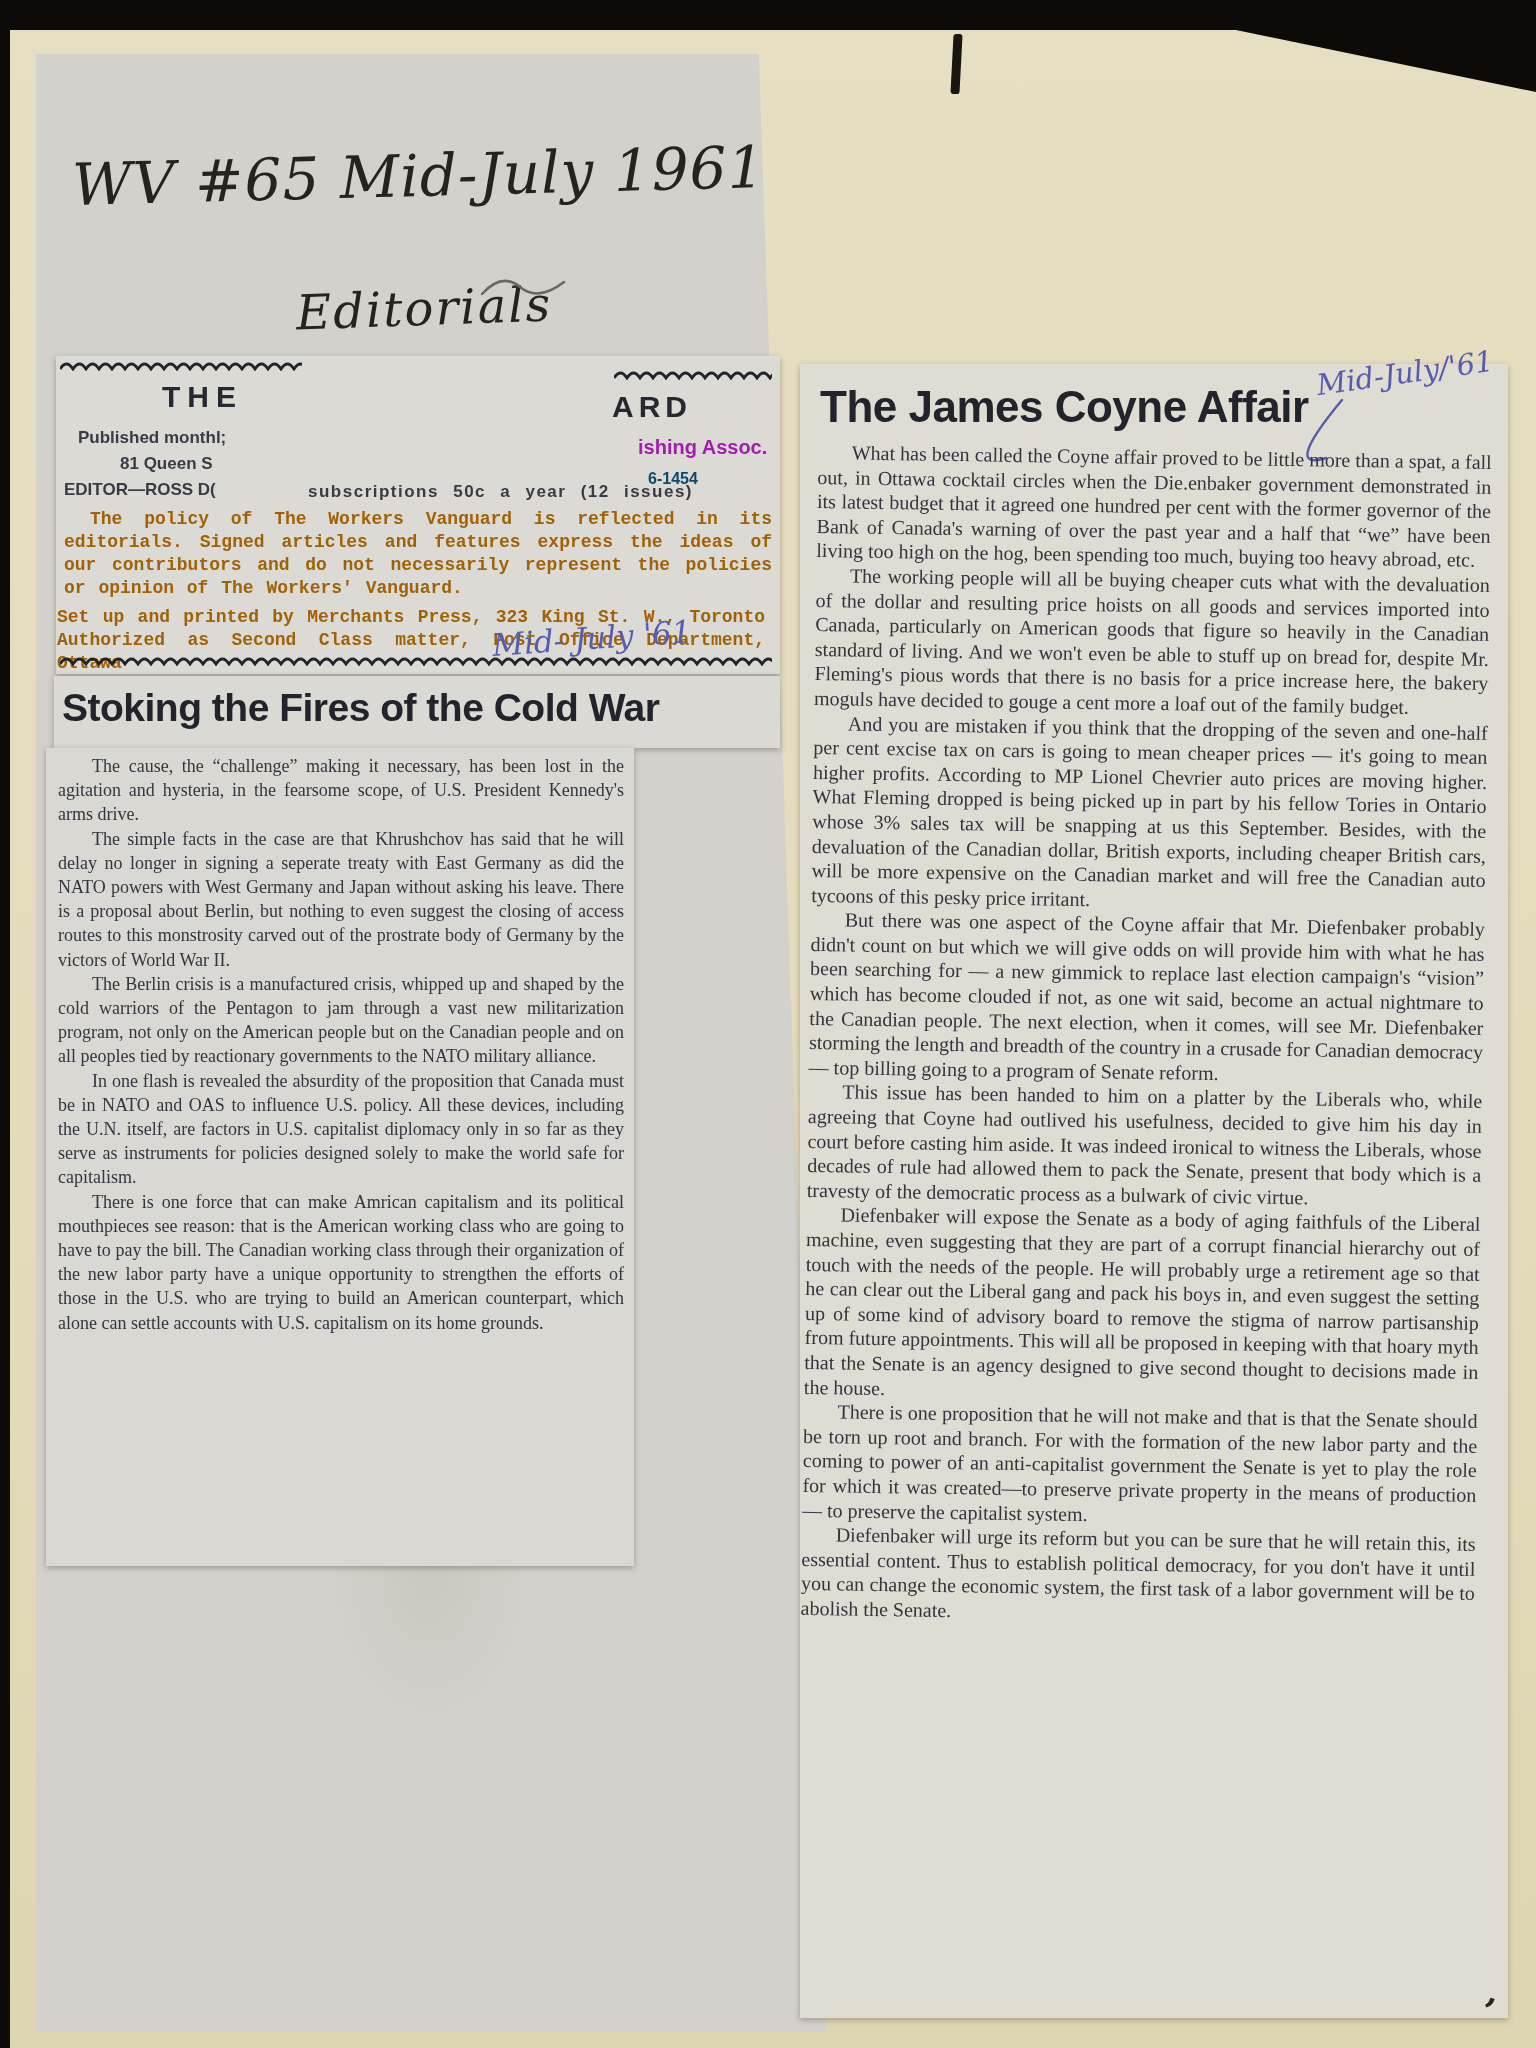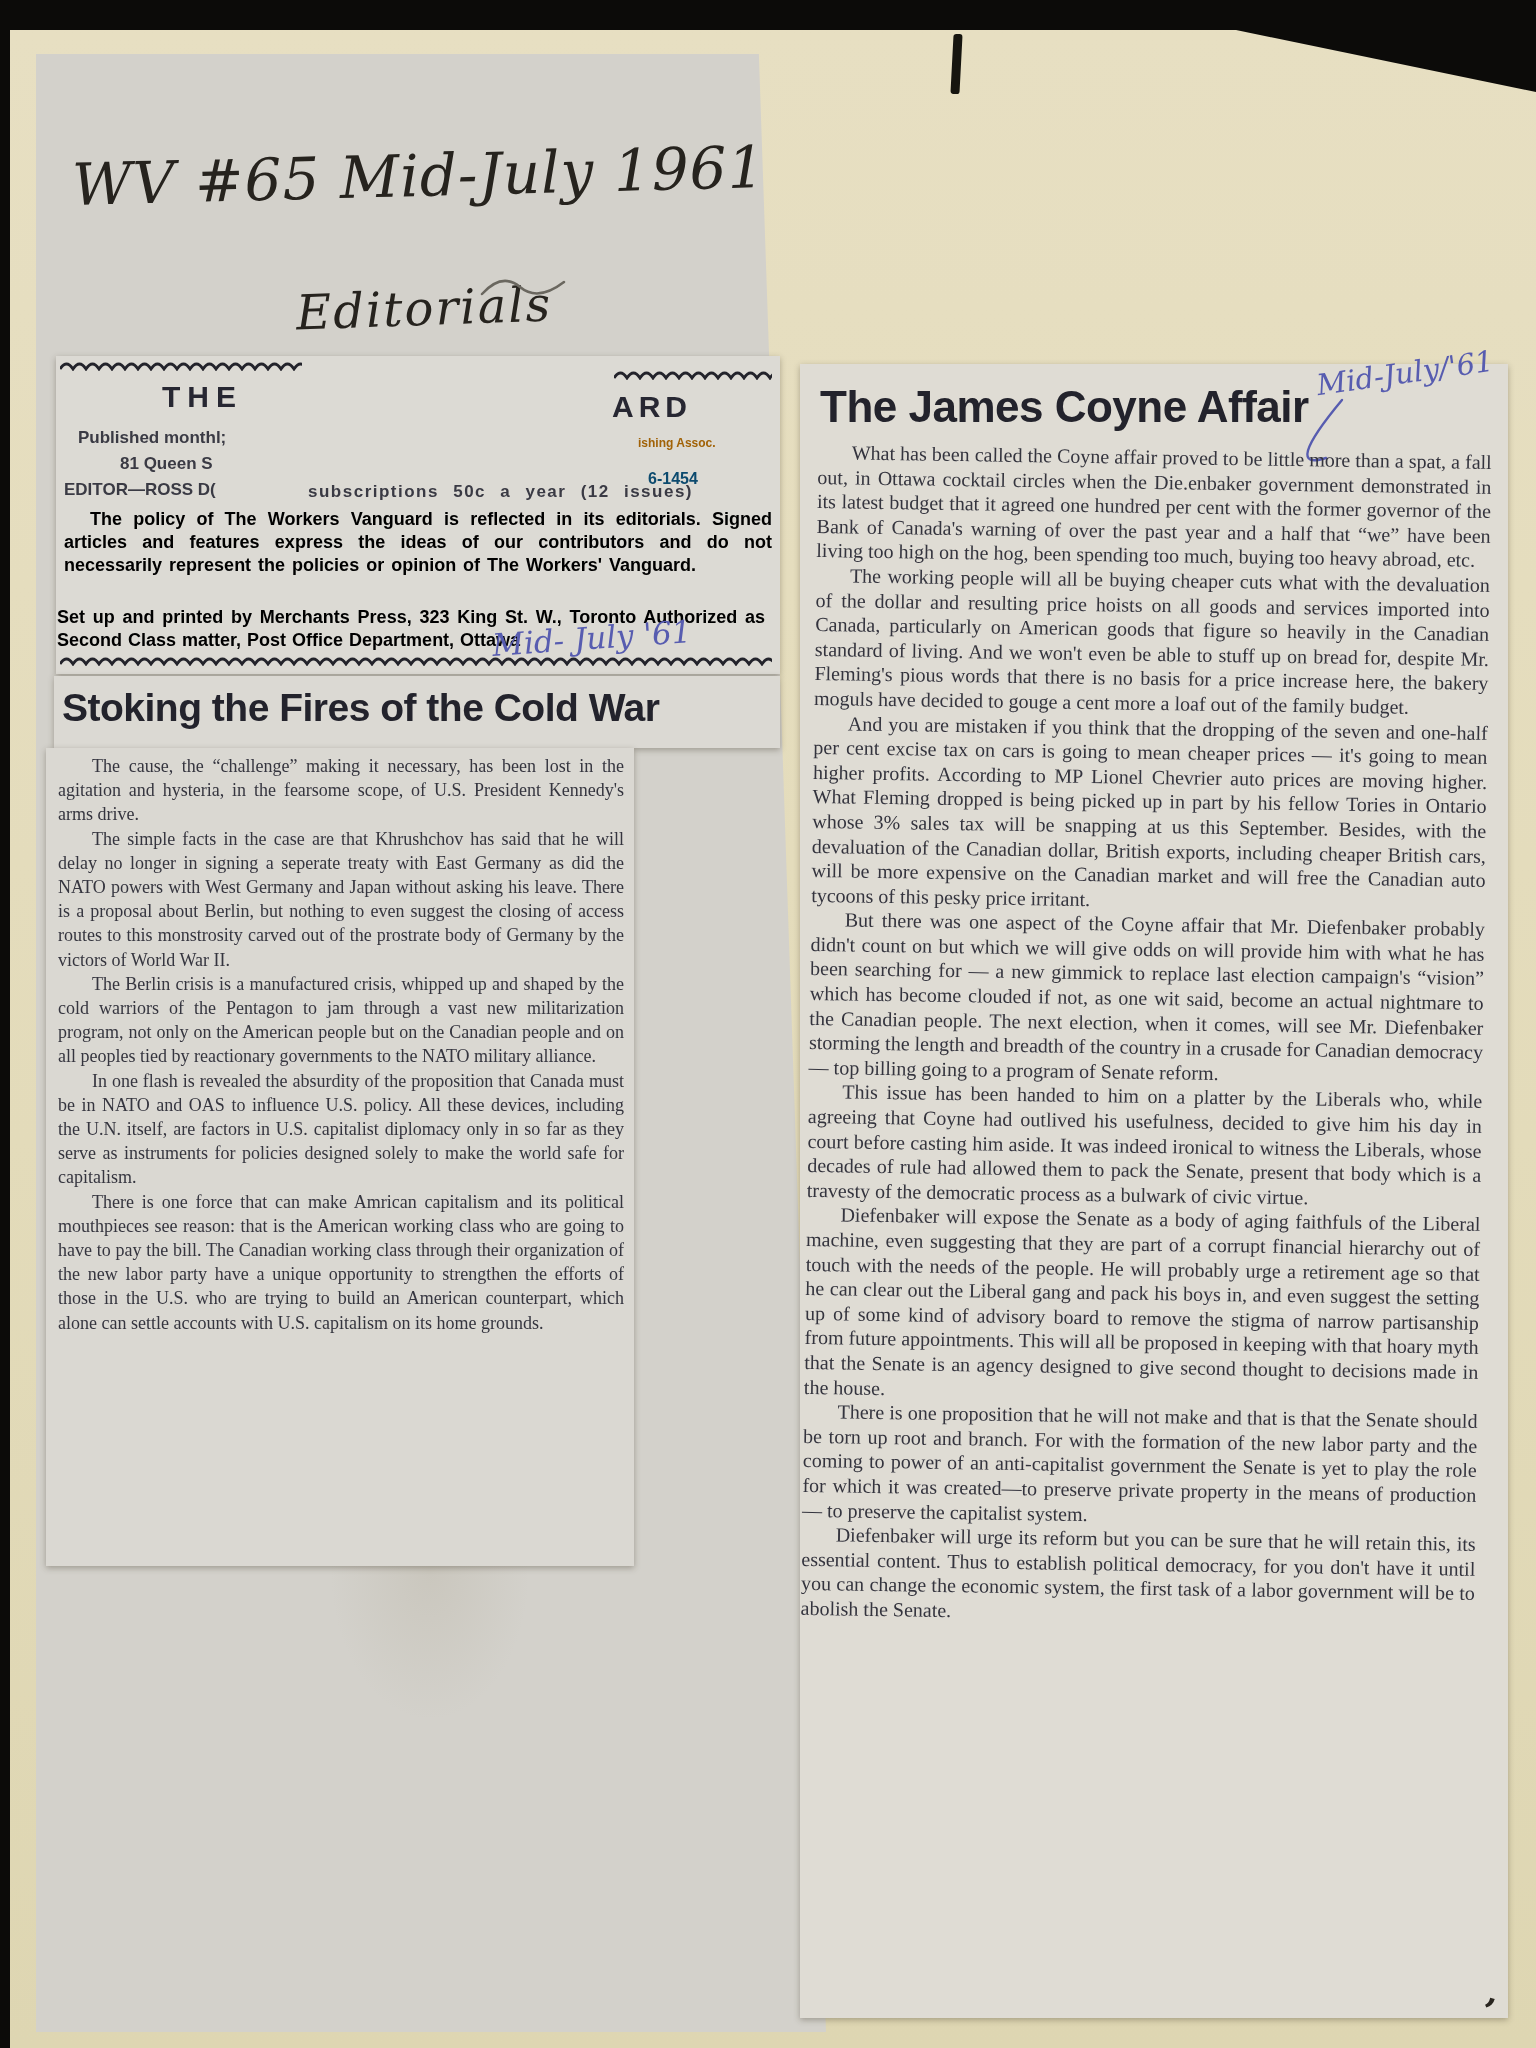--- a/index.html
+++ b/index.html
@@ -40,25 +40,25 @@
   #w1{left:4px;top:3px;width:242px;}
   #w2{left:558px;top:12px;width:158px;}
   #w3{left:4px;top:298px;width:712px;}
 
   .sans-b{font-family:"Liberation Sans",sans-serif;font-weight:bold;position:absolute;white-space:nowrap;}
   #m-the{left:106px;top:24px;font-size:30px;letter-spacing:7px;color:#272732;}
   #m-ard{left:556px;top:34px;font-size:30px;letter-spacing:5px;color:#272732;}
   #m-pub1{left:22px;top:72px;font-size:17px;color:#3a3a44;}
   #m-pub2{left:64px;top:98px;font-size:17px;color:#3a3a44;}
   #m-pub3{left:8px;top:124px;font-size:17px;color:#3a3a44;}
-  #m-r1{left:582px;top:80px;font-size:12px;color:#a16207;}
+  #m-r1{left:582px;top:80px;font-size:20px;color:#a21caf;}
   #m-r2{left:592px;top:106px;font-size:16px;color:#0c4a6e;margin-top:8px;}
   #m-sub{left:252px;top:126px;font-size:17px;letter-spacing:1.5px;word-spacing:8px;color:#3a3a44;}
-  .serif-b{position:absolute;font-family:Liberation Sans, sans-serif;font-weight:bold;
-           color:#000000;text-align:justify;}
+  .serif-b{position:absolute;font-family:Liberation Mono, monospace;font-weight:bold;
+           color:#a16207;text-align:justify;}
   #m-policy{left:8px;top:152px;width:708px;font-size:18px;line-height:23px;text-indent:26px;word-spacing:2px;}
   #m-printer{left:1px;top:250px;width:708px;font-size:18px;line-height:23px;word-spacing:1px;}
 
   .headline{position:absolute;font-family:"Liberation Sans",sans-serif;font-weight:800;
             color:#23232c;white-space:nowrap;letter-spacing:-0.5px;}
   #headline-l{left:8px;top:10px;font-size:39px;}
   #headline-r{left:20px;top:18px;font-size:44px;}
 
   .col{position:absolute;color:#35353f;text-align:justify;}
   .col p{margin:0;text-indent:34px;}

